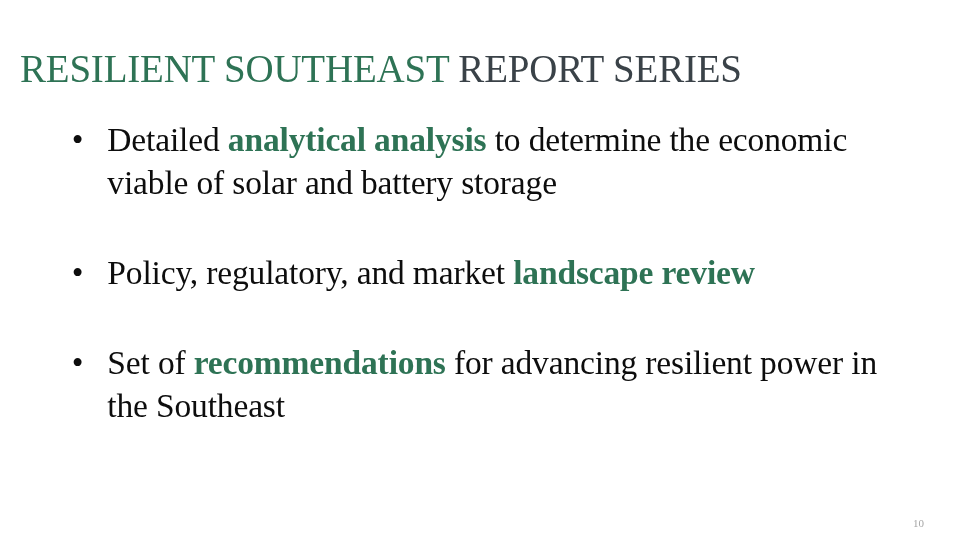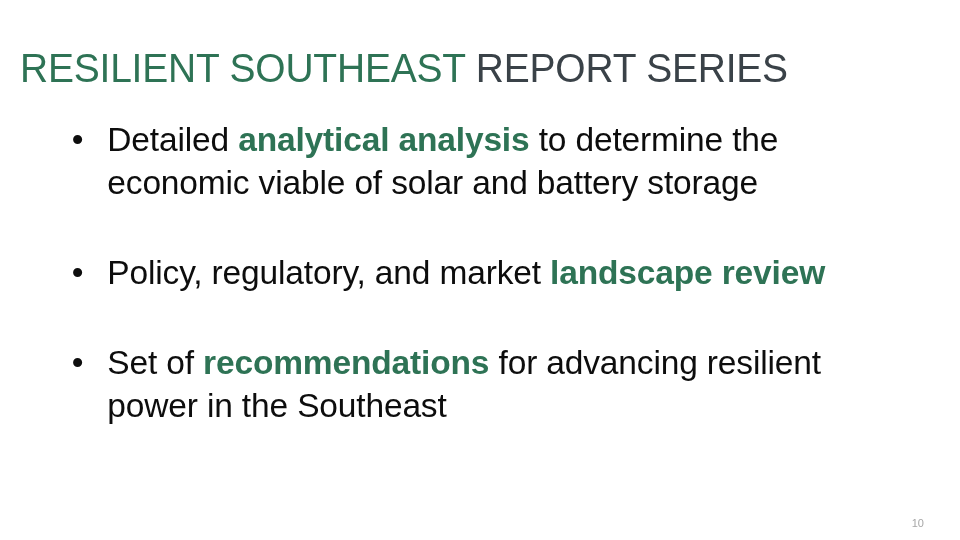--- a/index.html
+++ b/index.html
@@ -7,21 +7,21 @@
     padding: 0;
     background: #ffffff;
   }
 
   #slide {
     position: relative;
     width: 960px;
     height: 540px;
     background: var(--bg, #ffffff);
     overflow: hidden;
-    font-family: Liberation Sans, sans-serif;
+    font-family: Liberation Serif, serif;
     -webkit-font-smoothing: antialiased;
   }
 
   
   #slide-title {
     position: absolute;
     left: 20px;
     top: 17px;
     width: 920px;
     font-size: 41px;

